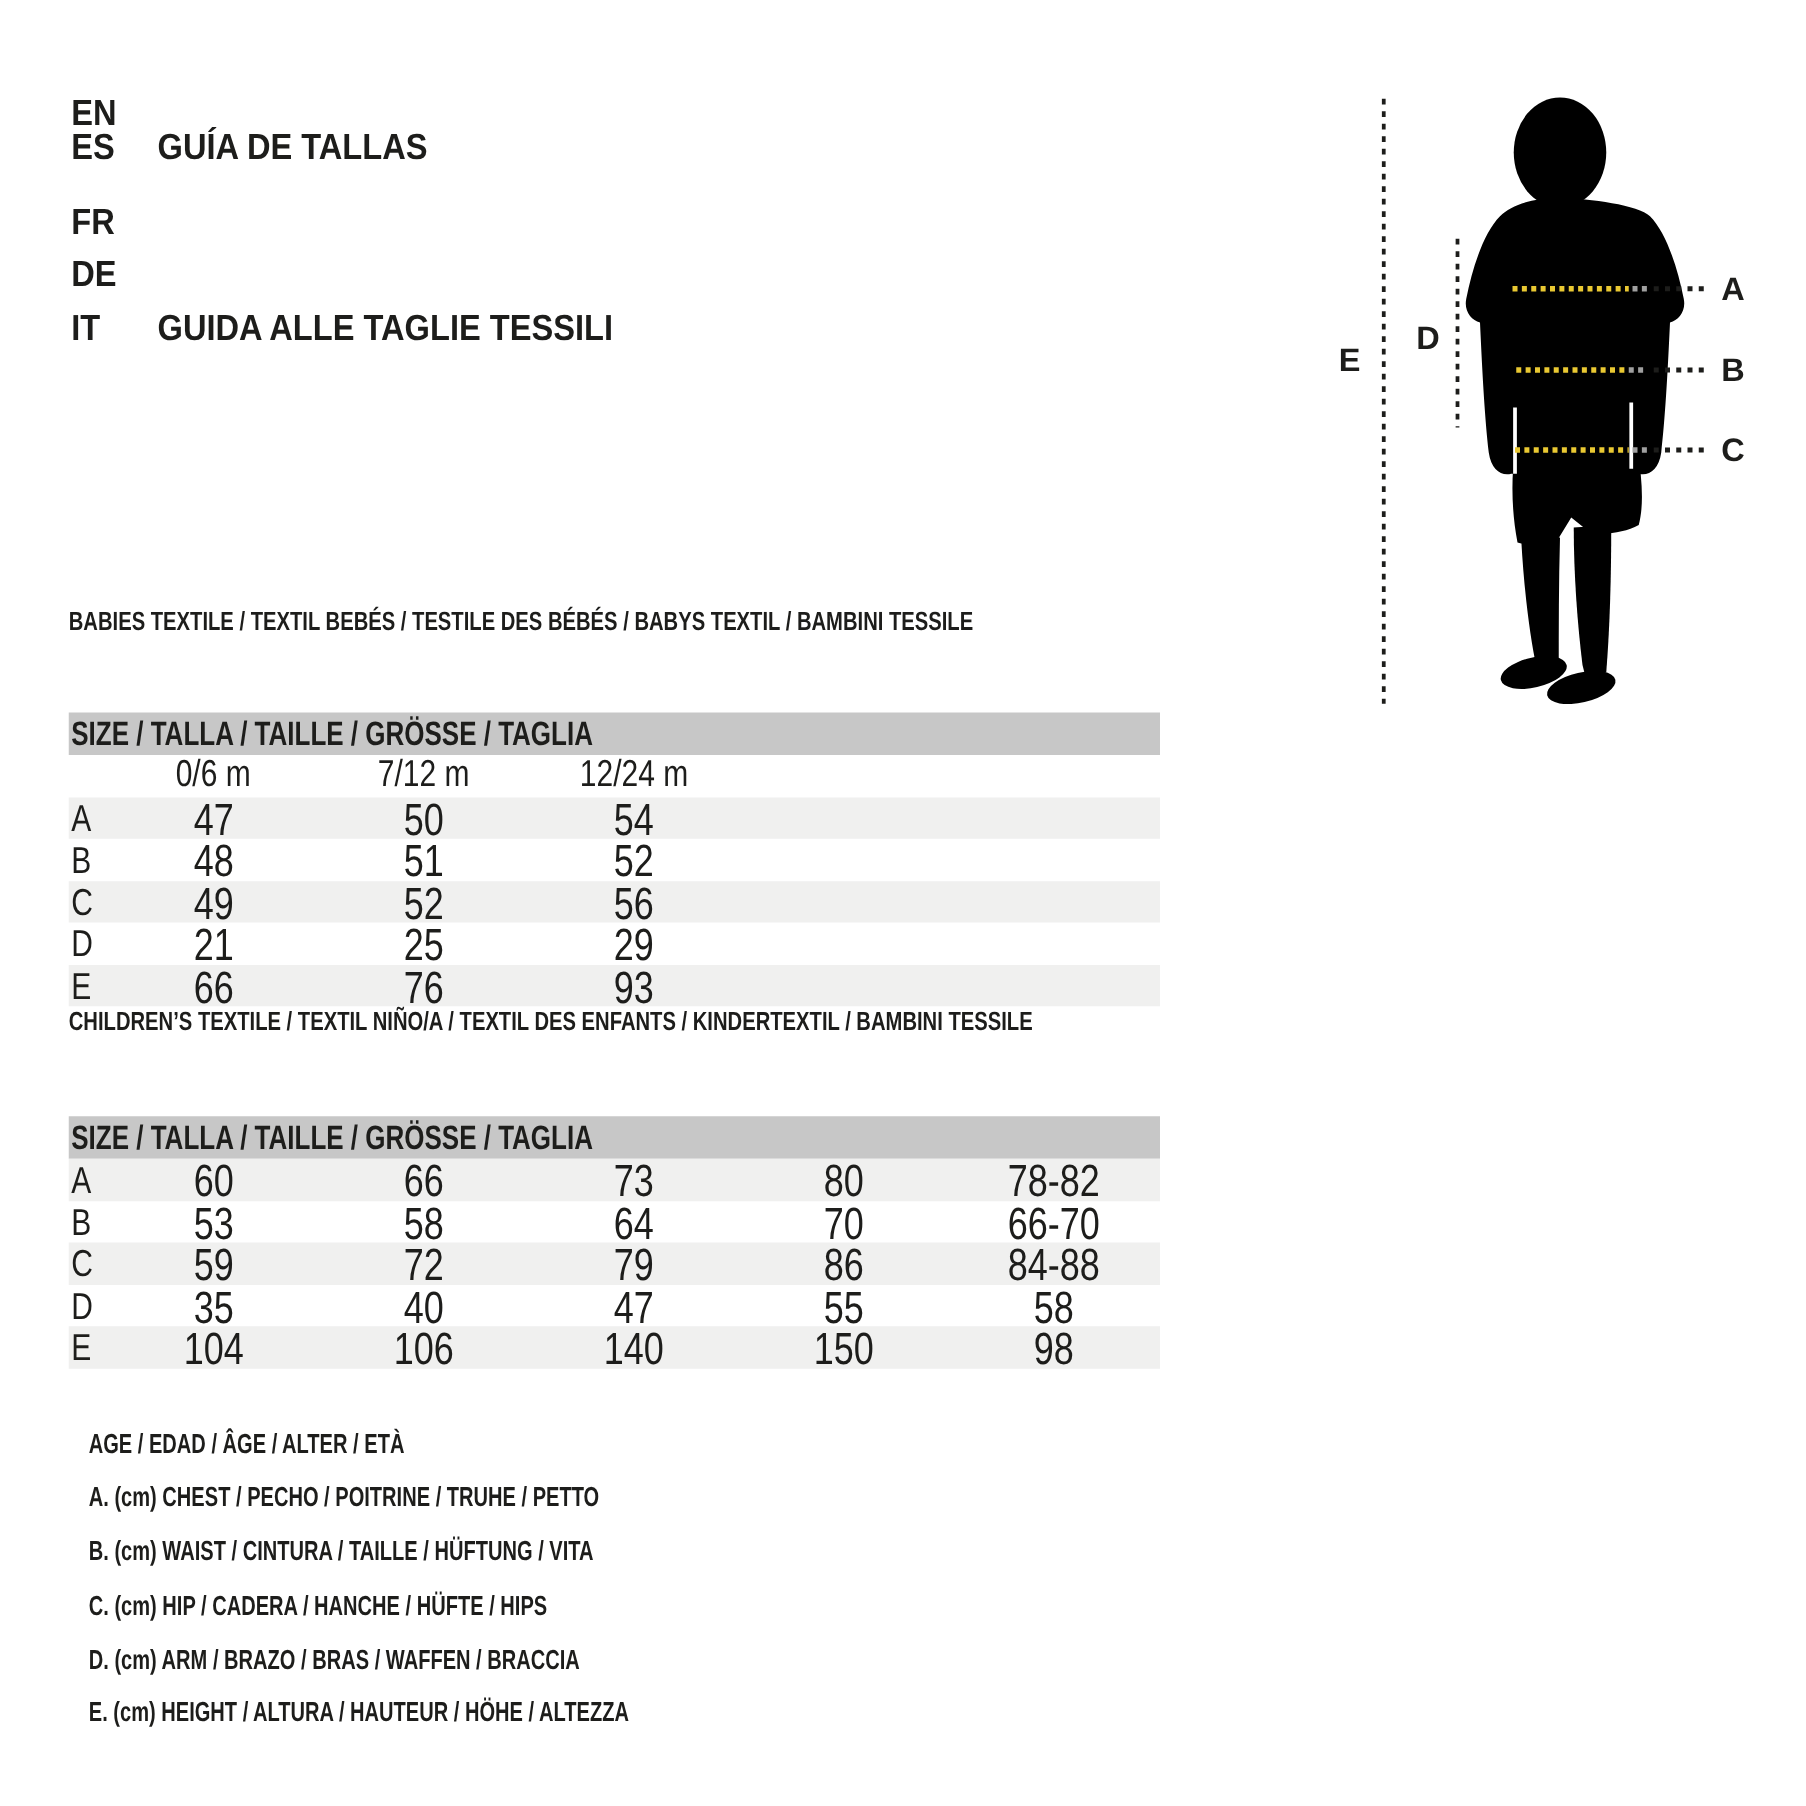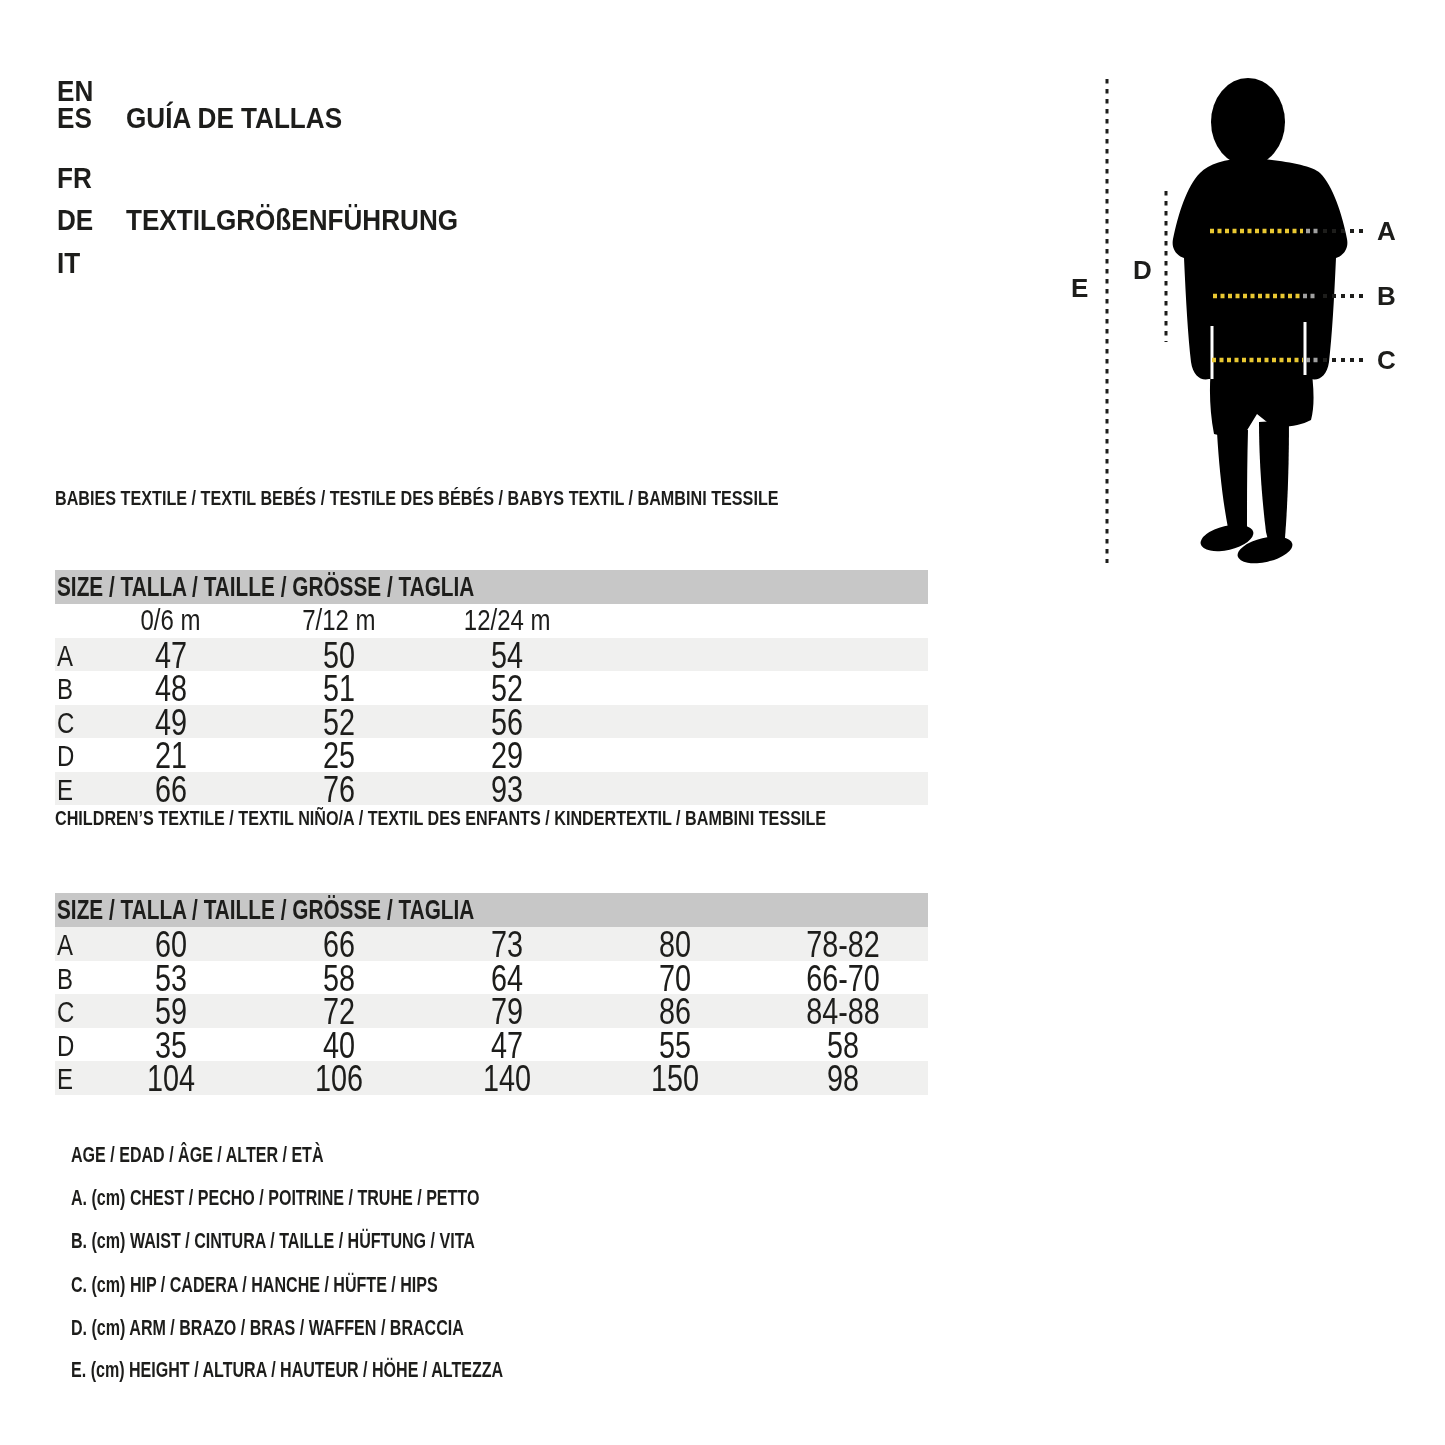--- a/index.html
+++ b/index.html
@@ -54,24 +54,24 @@
     </div>
     <div class="title-row" style="top:104px">
       <span class="lang"><span class="cx90">ES</span></span>
       <span class="text"><span class="cx90">GUÍA DE TALLAS</span></span>
     </div>
     <div class="title-row" style="top:164px">
       <span class="lang"><span class="cx90">FR</span></span>
     </div>
     <div class="title-row" style="top:206px">
       <span class="lang"><span class="cx90">DE</span></span>
-      <span class="text"><span class="cx90">TEXTILGRÖßENFÜHRUNG</span></span>
     </div>
     <div class="title-row" style="top:249px">
       <span class="lang"><span class="cx90">IT</span></span>
+      <span class="text"><span class="cx90">GUIDA ALLE TAGLIE TESSILI</span></span>
     </div>
   </div>
 
   <svg class="figure-svg" width="385" height="520" viewBox="0 0 385 520">
 
     <line x1="47" y1="19" x2="47" y2="503" stroke="#1d1d1b" stroke-width="3" stroke-dasharray="4.5 5.5"></line>
 
     <line x1="106" y1="131" x2="106" y2="282" stroke="#1d1d1b" stroke-width="3" stroke-dasharray="4.5 5.5"></line>
 
     <g fill="#000000">

